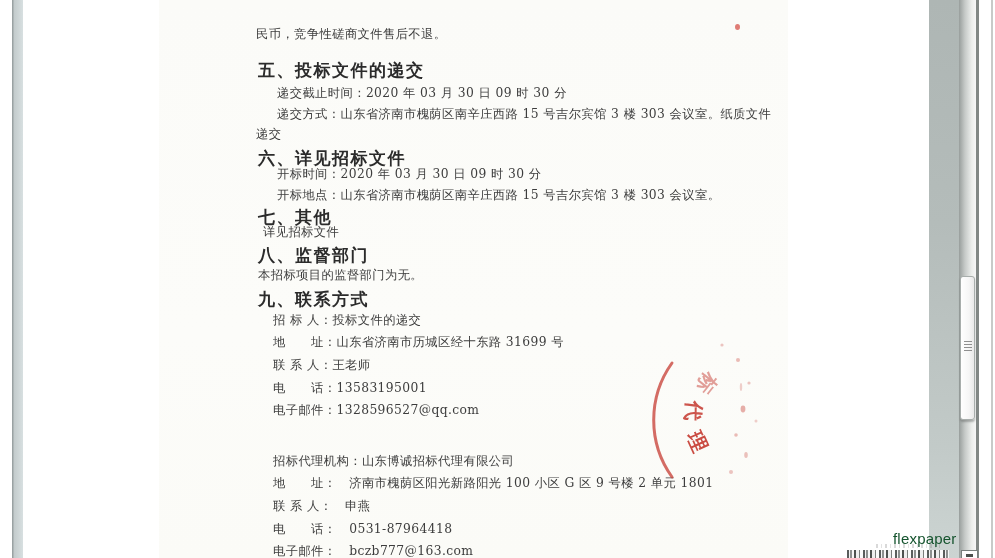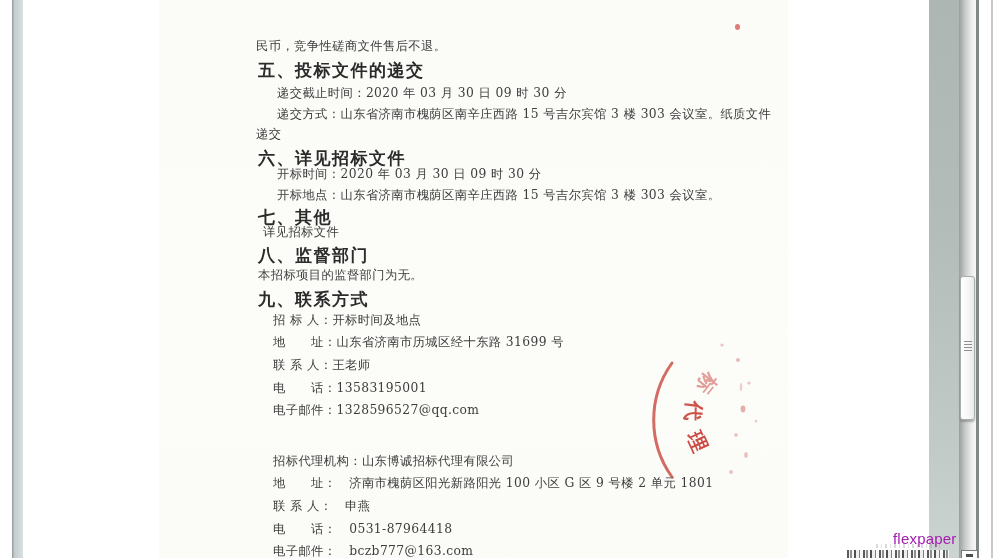--- a/index.html
+++ b/index.html
@@ -59,54 +59,54 @@
     position:absolute;left:961px;top:550px;width:17px;height:14px;
     background:#fdfdfd;border:1px solid #787e7c;box-sizing:border-box;
   }
   .sb-downbtn .arrow{
     position:absolute;left:4px;top:3px;width:7px;height:3px;background:#4a4e4c;
   }
   
   .brand{
     position:absolute;left:893px;top:530px;
     font-family:"Liberation Sans","DejaVu Sans",sans-serif;
-    font-size:15px;color:#a21caf;letter-spacing:0.2px;
+    font-size:15px;color:#14532d;letter-spacing:0.2px;
   }
   .barcode{
     position:absolute;left:847px;top:550px;width:102px;height:8px;
     background:repeating-linear-gradient(90deg,
       #5a5d5c 0 2px,#f4f4f4 2px 3px,#8d908f 3px 5px,#f7f7f7 5px 7px,
       #4e514f 7px 9px,#eeeeee 9px 12px,#7b7e7c 12px 13px,#fafafa 13px 16px);
   }
   .barcode-smudge{
     position:absolute;left:876px;top:544px;width:64px;height:4px;opacity:.28;
     background:repeating-linear-gradient(90deg,#777 0 2px,transparent 2px 5px,#999 5px 6px,transparent 6px 9px);
   }
 </style>
 </head>
 <body>
 
 <div class="left-strip"></div>
 
 <div class="page">
 
-  <div class="ln" style="top:38px;left:97px">民币，竞争性磋商文件售后不退。</div>
+  <div class="ln" style="top:26px;left:97px">民币，竞争性磋商文件售后不退。</div>
   <div class="hd" style="top:59px;left:99px">五、投标文件的递交</div>
   <div class="ln" style="top:85px;left:118px">递交截止时间：2020 年 03 月 30 日  09 时 30 分</div>
   <div class="ln" style="top:106px;left:118px">递交方式：山东省济南市槐荫区南辛庄西路 15 号吉尔宾馆 3 楼 303 会议室。纸质文件</div>
   <div class="ln" style="top:126px;left:97px">递交</div>
   <div class="hd" style="top:147px;left:99px">六、详见招标文件</div>
   <div class="ln" style="top:166px;left:118px">开标时间：2020 年 03 月 30 日  09 时 30 分</div>
   <div class="ln" style="top:187px;left:118px">开标地点：山东省济南市槐荫区南辛庄西路 15 号吉尔宾馆 3 楼 303 会议室。</div>
   <div class="hd" style="top:206px;left:99px">七、其他</div>
   <div class="ln" style="top:224px;left:104px">详见招标文件</div>
   <div class="hd" style="top:244px;left:99px">八、监督部门</div>
   <div class="ln" style="top:267px;left:99px">本招标项目的监督部门为无。</div>
   <div class="hd" style="top:288px;left:99px">九、联系方式</div>
-  <div class="ln" style="top:312px;left:114px">招 标 人：开标时间及地点</div>
+  <div class="ln" style="top:312px;left:114px">招 标 人：投标文件的递交</div>
   <div class="ln" style="top:334px;left:114px">地　　址：山东省济南市历城区经十东路 31699 号</div>
   <div class="ln" style="top:357px;left:114px">联 系 人：王老师</div>
   <div class="ln" style="top:380px;left:114px">电　　话：13583195001</div>
   <div class="ln" style="top:402px;left:114px">电子邮件：1328596527@qq.com</div>
   <div class="ln" style="top:453px;left:114px">招标代理机构：山东博诚招标代理有限公司</div>
   <div class="ln" style="top:475px;left:114px">地　　址：　济南市槐荫区阳光新路阳光 100 小区 G 区 9 号楼 2 单元 1801</div>
   <div class="ln" style="top:498px;left:114px">联 系 人：　申燕</div>
   <div class="ln" style="top:521px;left:114px">电　　话：　0531-87964418</div>
   <div class="ln" style="top:543px;left:114px">电子邮件：　bczb777@163.com</div>
 </div>

